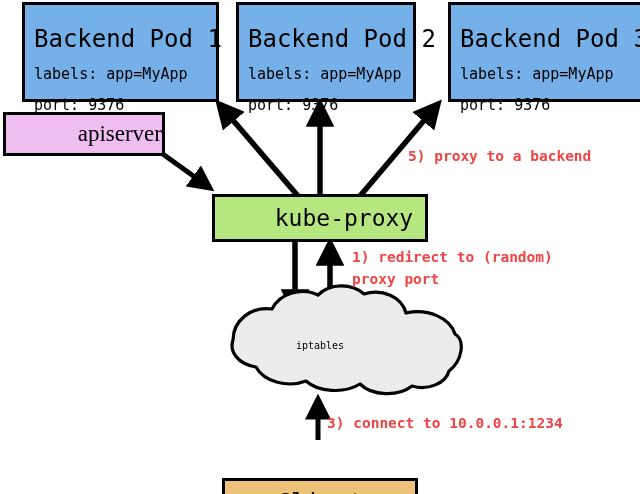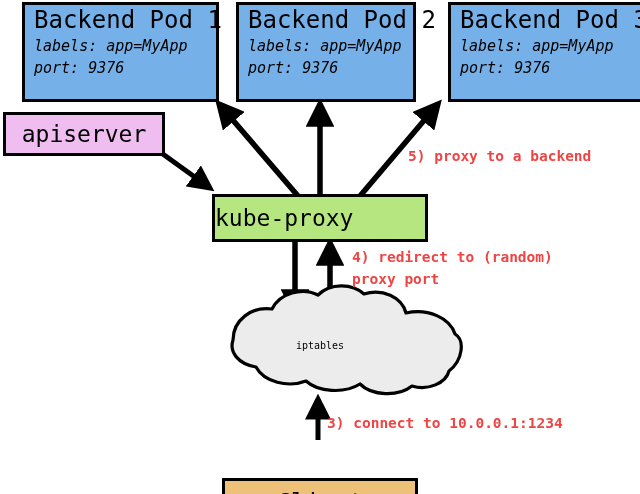--- a/index.html
+++ b/index.html
@@ -26,52 +26,54 @@
   .node-box {
     position: absolute;
     box-sizing: border-box;
     border: 3px solid #000000;
     display: flex;
     flex-direction: column;
     justify-content: center;
   }
   .pod-box {
     background: #76b0e8;
-    padding: 0 9px 6px 9px;
+    padding: 19px 9px 6px 9px;
     justify-content: flex-start;
+    gap: 9px;
   }
   .pod-title {
     font-size: 24px;
     line-height: 30px;
     color: #000000;
     white-space: nowrap;
     letter-spacing: 0px;
   }
   .pod-line {
     font-size: 15px;
     line-height: 22px;
     color: #000000;
     white-space: nowrap;
-    font-style: italic;
   }
   .apiserver-box {
     background: #f0bdf0;
   }
   .apiserver-label {
     font-size: 23px;
-    text-align: center;
+    text-align: right;
     color: #000000;
+    font-family: Liberation Serif, serif;
   }
   .kubeproxy-box {
     background: #b5e67f;
   }
   .kubeproxy-label {
     font-size: 23px;
-    text-align: left;
+    text-align: center;
     color: #000000;
+    margin-left: 48px;
   }
   .client-box {
     background: #edc178;
     margin-top: 36px;
   }
   .client-label {
     font-size: 24px;
     text-align: center;
     color: #000000;
   }
@@ -166,21 +168,21 @@
     <div class="client-label">Client</div>
   </div>
 
 
 
   <div class="edge-label" style="left:327px; top:412px;">
     <div>3) connect to 10.0.0.1:1234</div>
   </div>
 
   <div class="edge-label" style="left:352px; top:246px;">
-    <div>4) redirect to (random)</div>
+    <div>1) redirect to (random)</div>
     <div>proxy port</div>
   </div>
 
   <div class="edge-label" style="left:408px; top:145px;">
     <div>5) proxy to a backend</div>
   </div>
 
 </div>
 
 </body></html>

